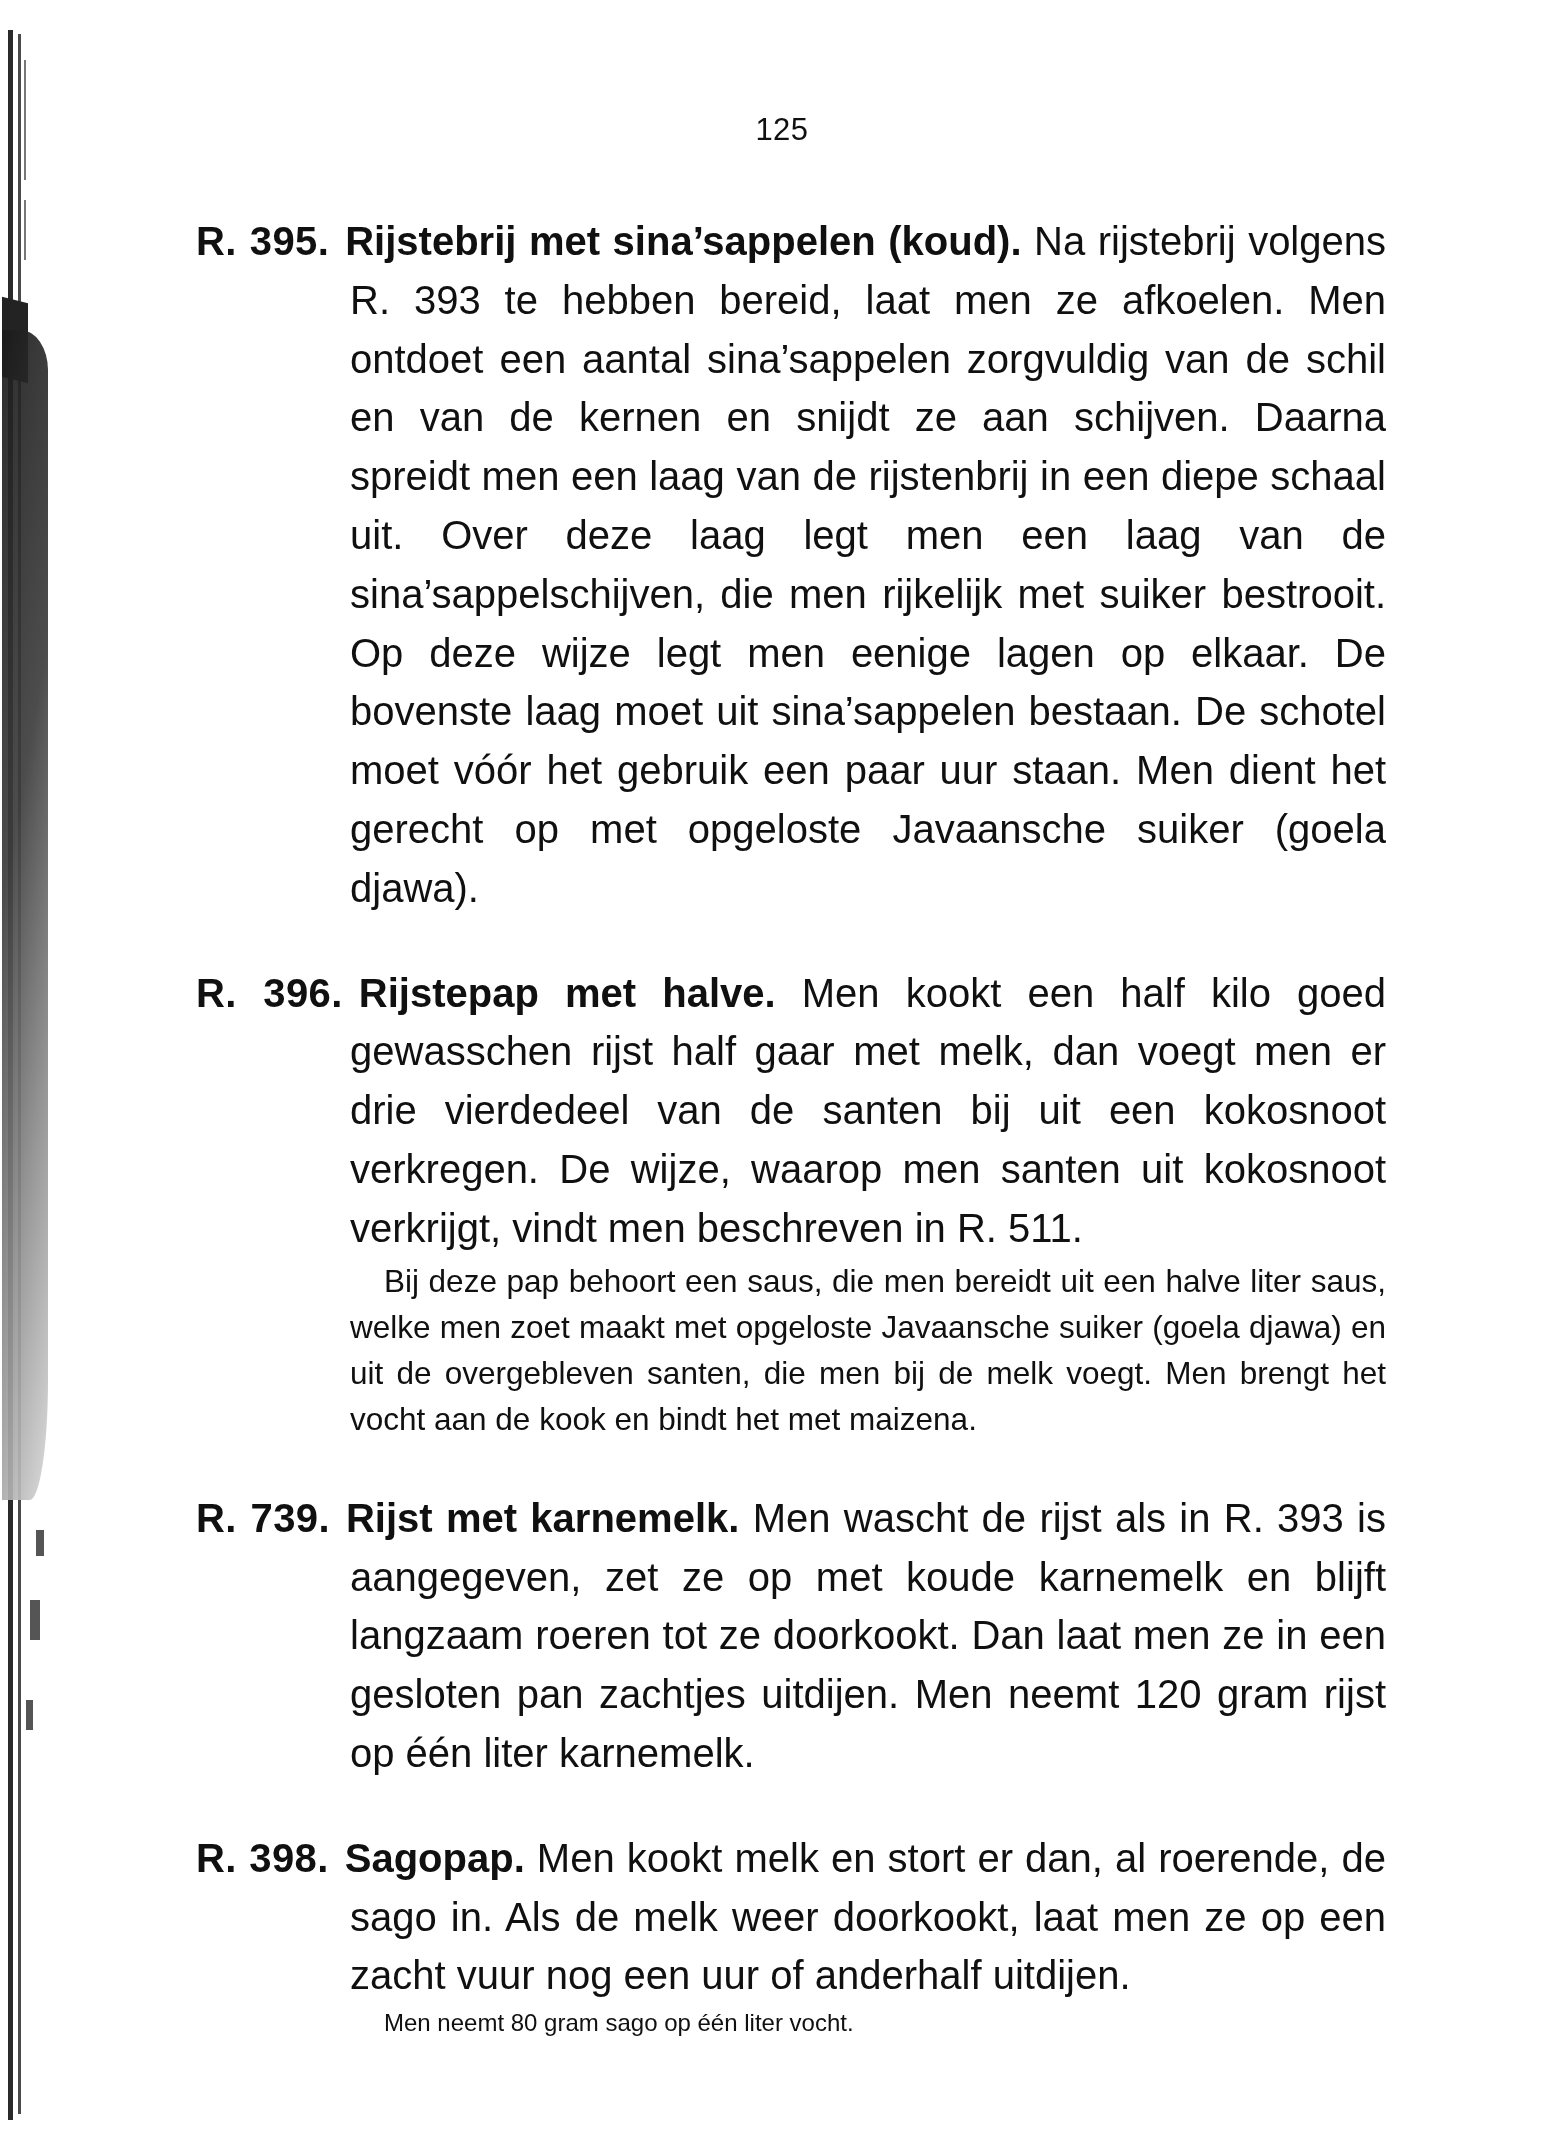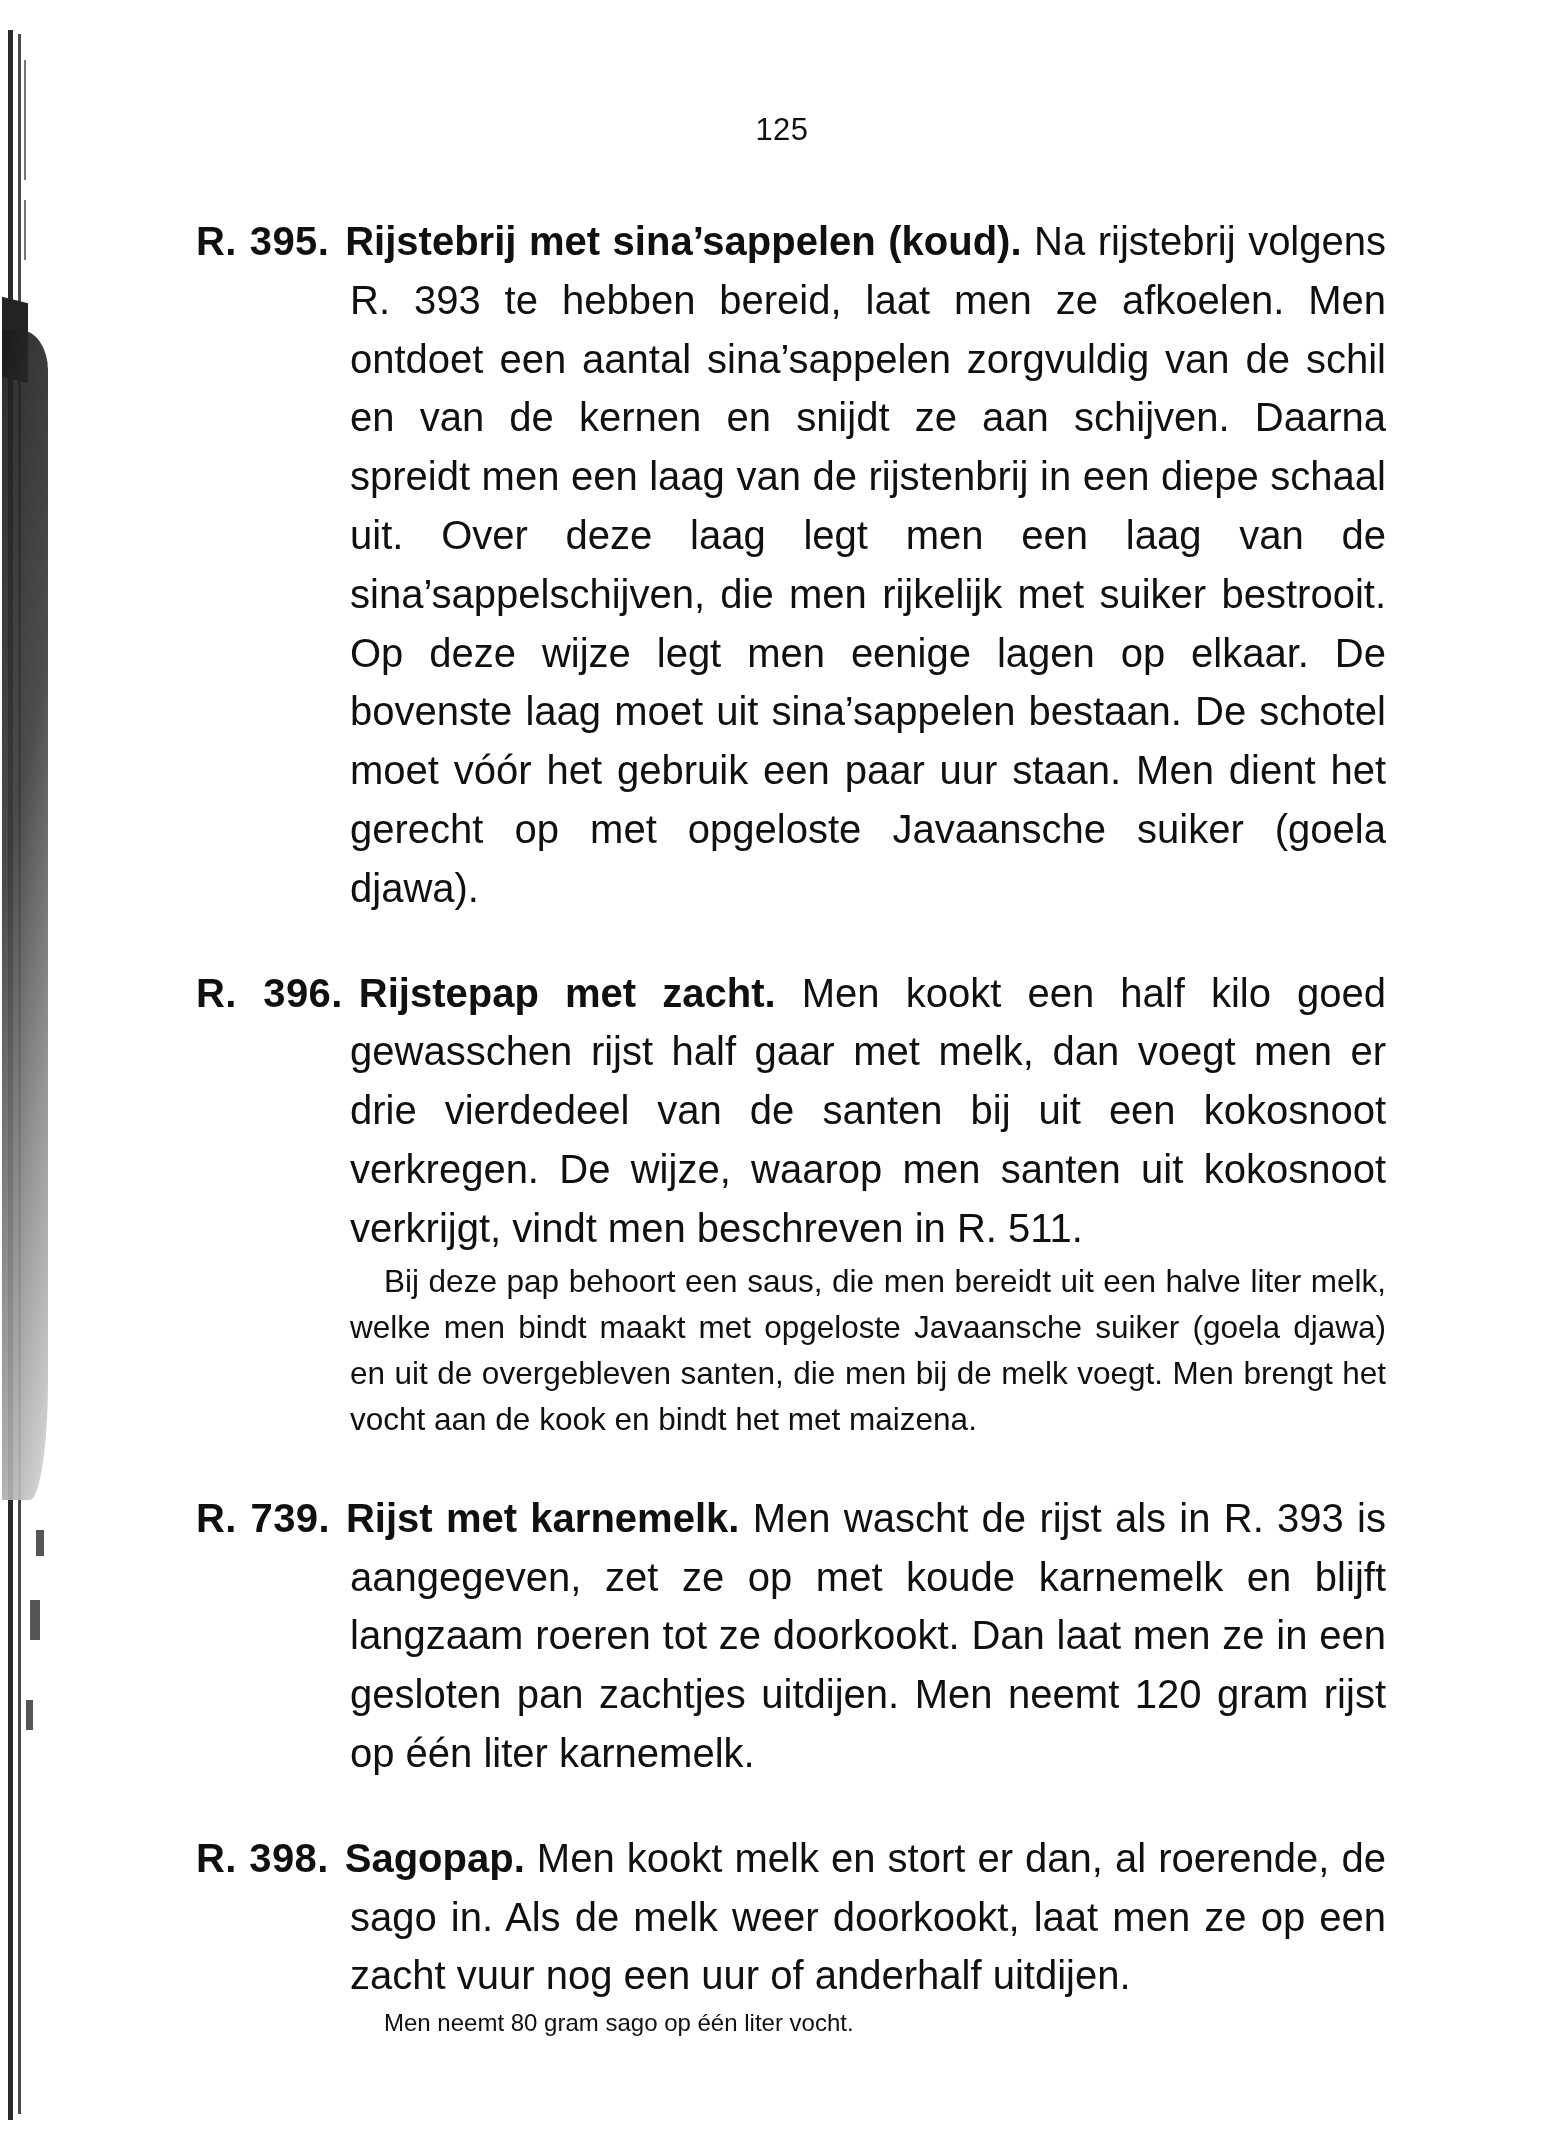--- a/index.html
+++ b/index.html
@@ -161,24 +161,24 @@
 
     <div class="entry">
       <div class="entry-body">
         <span class="num">R. 395.</span><span class="num-gap"></span><span class="lemma">Rijstebrij met sina’sappelen (koud).</span>
         <span>Na rijstebrij volgens R. 393 te hebben bereid, laat men ze afkoelen. Men ontdoet een aantal sina’sappelen zorgvuldig van de schil en van de kernen en snijdt ze aan schijven. Daarna spreidt men een laag van de rijstenbrij in een diepe schaal uit. Over deze laag legt men een laag van de sina’sappelschijven, die men rijkelijk met suiker bestrooit. Op deze wijze legt men eenige lagen op elkaar. De bovenste laag moet uit sina’sappelen bestaan. De schotel moet vóór het gebruik een paar uur staan. Men dient het gerecht op met opgeloste Javaansche suiker (goela djawa).</span>
       </div>
     </div>
 
     <div class="entry">
       <div class="entry-body">
-        <span class="num">R. 396.</span><span class="num-gap"></span><span class="lemma">Rijstepap met zacht.</span>
+        <span class="num">R. 396.</span><span class="num-gap"></span><span class="lemma">Rijstepap met halve.</span>
         <span>Men kookt een half kilo goed gewasschen rijst half gaar met melk, dan voegt men er drie vierdedeel van de santen bij uit een kokosnoot verkregen. De wijze, waarop men santen uit kokosnoot verkrijgt, vindt men beschreven in R. 511.</span>
       </div>
-      <div class="para-indent">Bij deze pap behoort een saus, die men bereidt uit een halve liter melk, welke men bindt maakt met opgeloste Javaansche suiker (goela djawa) en uit de overgebleven santen, die men bij de melk voegt. Men brengt het vocht aan de kook en bindt het met maizena.</div>
+      <div class="para-indent">Bij deze pap behoort een saus, die men bereidt uit een halve liter saus, welke men zoet maakt met opgeloste Javaansche suiker (goela djawa) en uit de overgebleven santen, die men bij de melk voegt. Men brengt het vocht aan de kook en bindt het met maizena.</div>
     </div>
 
     <div class="entry">
       <div class="entry-body">
         <span class="num">R. 739.</span><span class="num-gap"></span><span class="lemma">Rijst met karnemelk.</span>
         <span>Men wascht de rijst als in R. 393 is aangegeven, zet ze op met koude karnemelk en blijft langzaam roeren tot ze doorkookt. Dan laat men ze in een gesloten pan zachtjes uitdijen. Men neemt 120 gram rijst op één liter karnemelk.</span>
       </div>
     </div>
 
     <div class="entry">

